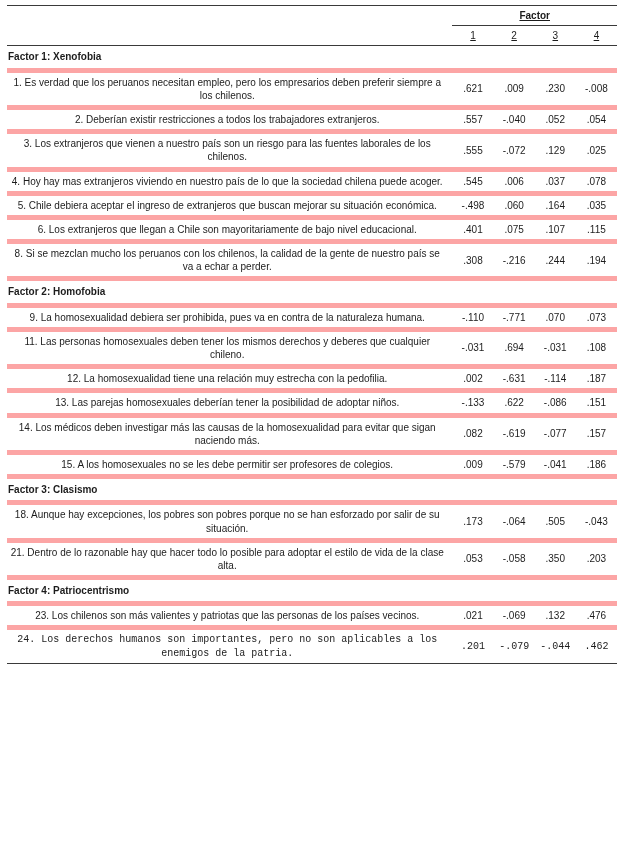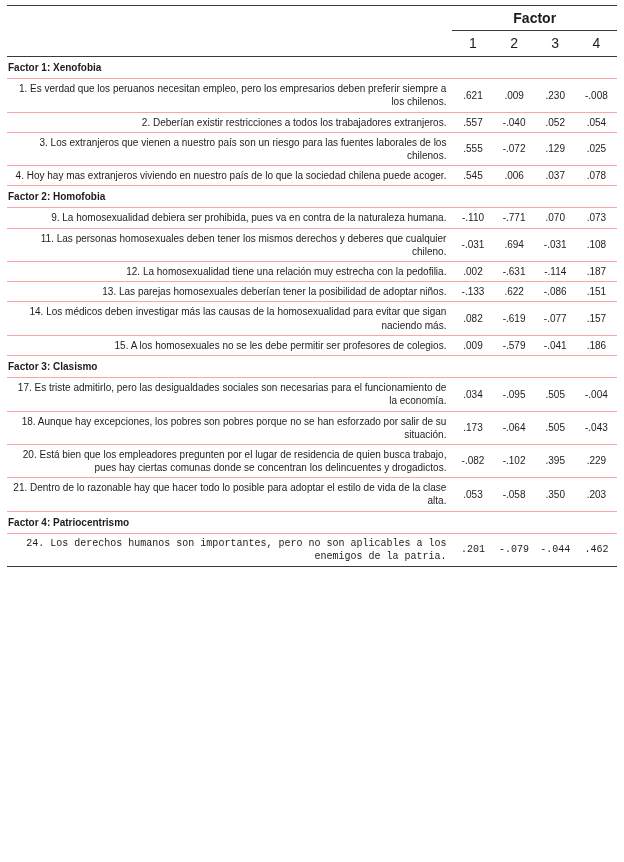--- a/index.html
+++ b/index.html
@@ -24,51 +24,52 @@
     font-size: 10px;
     line-height: 1.32;
     border-top: 1px solid #3a3a3a;
     border-bottom: 1px solid #3a3a3a;
   }
   col.item-col   { width: 444px; }
   col.num-col    { width: 41px; }
 
   thead th {
     font-weight: bold;
-    font-size: 14px;
+    font-size: 10px;
     color: #1c1c1c;
     padding: 3px 2px;
     vertical-align: middle;
+    text-decoration: underline;
   }
   th.factor-span {
     text-align: center;
     border-bottom: 1px solid #3a3a3a;
   }
   tr.col-num-row th {
     text-align: center;
     border-bottom: 1px solid #3a3a3a;
     font-weight: normal;
   }
   tr.col-num-row th.item-head { border-bottom: 1px solid #3a3a3a; }
 
   tbody tr {
-    border-bottom: 1px solid #fca5a5;
+    border-bottom: 5px solid #fca5a5;
   }
   tbody tr:last-child {
     border-bottom: none;
     font-family: Liberation Mono, monospace;
   }
   td.section-title {
     font-weight: bold;
     padding: 4px 2px 4px 1px;
     text-align: left;
   }
   td.item-text {
     padding: 3px 6px 3px 1px;
-    text-align: right;
+    text-align: center;
     vertical-align: middle;
   }
   td.loading-value {
     text-align: center;
     vertical-align: middle;
     padding: 3px 1px;
     white-space: nowrap;
   }
 </style>
 </head>
@@ -122,20 +123,41 @@
           <td class="loading-value">.025</td>
         </tr>
         <tr>
           <td class="item-text">4. Hoy hay mas extranjeros viviendo en nuestro país de lo que la sociedad chilena puede acoger.</td>
           <td class="loading-value">.545</td>
           <td class="loading-value">.006</td>
           <td class="loading-value">.037</td>
           <td class="loading-value">.078</td>
         </tr>
         <tr>
+          <td class="item-text">5. Chile debiera aceptar el ingreso de extranjeros que buscan mejorar su situación económica.</td>
+          <td class="loading-value">-.498</td>
+          <td class="loading-value">.060</td>
+          <td class="loading-value">.164</td>
+          <td class="loading-value">.035</td>
+        </tr>
+        <tr>
+          <td class="item-text">6. Los extranjeros que llegan a Chile son mayoritariamente de bajo nivel educacional.</td>
+          <td class="loading-value">.401</td>
+          <td class="loading-value">.075</td>
+          <td class="loading-value">.107</td>
+          <td class="loading-value">.115</td>
+        </tr>
+        <tr>
+          <td class="item-text">8. Si se mezclan mucho los peruanos con los chilenos, la calidad de la gente de nuestro país se va a echar a perder.</td>
+          <td class="loading-value">.308</td>
+          <td class="loading-value">-.216</td>
+          <td class="loading-value">.244</td>
+          <td class="loading-value">.194</td>
+        </tr>
+        <tr>
           <td colspan="5" class="section-title">Factor 2: Homofobia</td>
         </tr>
         <tr>
           <td class="item-text">9. La homosexualidad debiera ser prohibida, pues va en contra de la naturaleza humana.</td>
           <td class="loading-value">-.110</td>
           <td class="loading-value">-.771</td>
           <td class="loading-value">.070</td>
           <td class="loading-value">.073</td>
         </tr>
         <tr>
@@ -170,51 +192,44 @@
           <td class="item-text">15. A los homosexuales no se les debe permitir ser profesores de colegios.</td>
           <td class="loading-value">.009</td>
           <td class="loading-value">-.579</td>
           <td class="loading-value">-.041</td>
           <td class="loading-value">.186</td>
         </tr>
         <tr>
           <td colspan="5" class="section-title">Factor 3: Clasismo</td>
         </tr>
         <tr>
-          <td class="item-text">17. Es triste admitirlo, pero las desigualdades sociales son necesarias para el funcionamiento de la economía.</td>
-          <td class="loading-value">.034</td>
-          <td class="loading-value">-.095</td>
-          <td class="loading-value">.505</td>
-          <td class="loading-value">-.004</td>
-        </tr>
-        <tr>
           <td class="item-text">18. Aunque hay excepciones, los pobres son pobres porque no se han esforzado por salir de su situación.</td>
           <td class="loading-value">.173</td>
           <td class="loading-value">-.064</td>
           <td class="loading-value">.505</td>
           <td class="loading-value">-.043</td>
         </tr>
         <tr>
-          <td class="item-text">20. Está bien que los empleadores pregunten por el lugar de residencia de quien busca trabajo, pues hay ciertas comunas donde se concentran los delincuentes y drogadictos.</td>
-          <td class="loading-value">-.082</td>
-          <td class="loading-value">-.102</td>
-          <td class="loading-value">.395</td>
-          <td class="loading-value">.229</td>
-        </tr>
-        <tr>
           <td class="item-text">21. Dentro de lo razonable hay que hacer todo lo posible para adoptar el estilo de vida de la clase alta.</td>
           <td class="loading-value">.053</td>
           <td class="loading-value">-.058</td>
           <td class="loading-value">.350</td>
           <td class="loading-value">.203</td>
         </tr>
         <tr>
           <td colspan="5" class="section-title">Factor 4: Patriocentrismo</td>
         </tr>
         <tr>
+          <td class="item-text">23. Los chilenos son más valientes y patriotas que las personas de los países vecinos.</td>
+          <td class="loading-value">.021</td>
+          <td class="loading-value">-.069</td>
+          <td class="loading-value">.132</td>
+          <td class="loading-value">.476</td>
+        </tr>
+        <tr>
           <td class="item-text">24. Los derechos humanos son importantes, pero no son aplicables a los enemigos de la patria.</td>
           <td class="loading-value">.201</td>
           <td class="loading-value">-.079</td>
           <td class="loading-value">-.044</td>
           <td class="loading-value">.462</td>
         </tr>
       </tbody>
   </table>
 </div>
 

